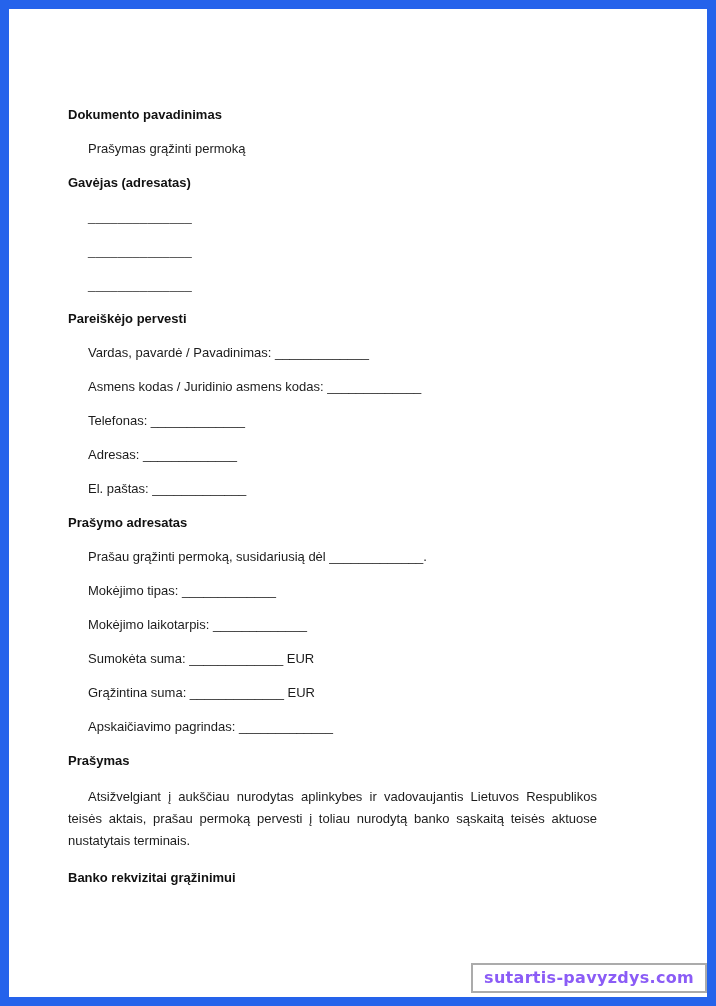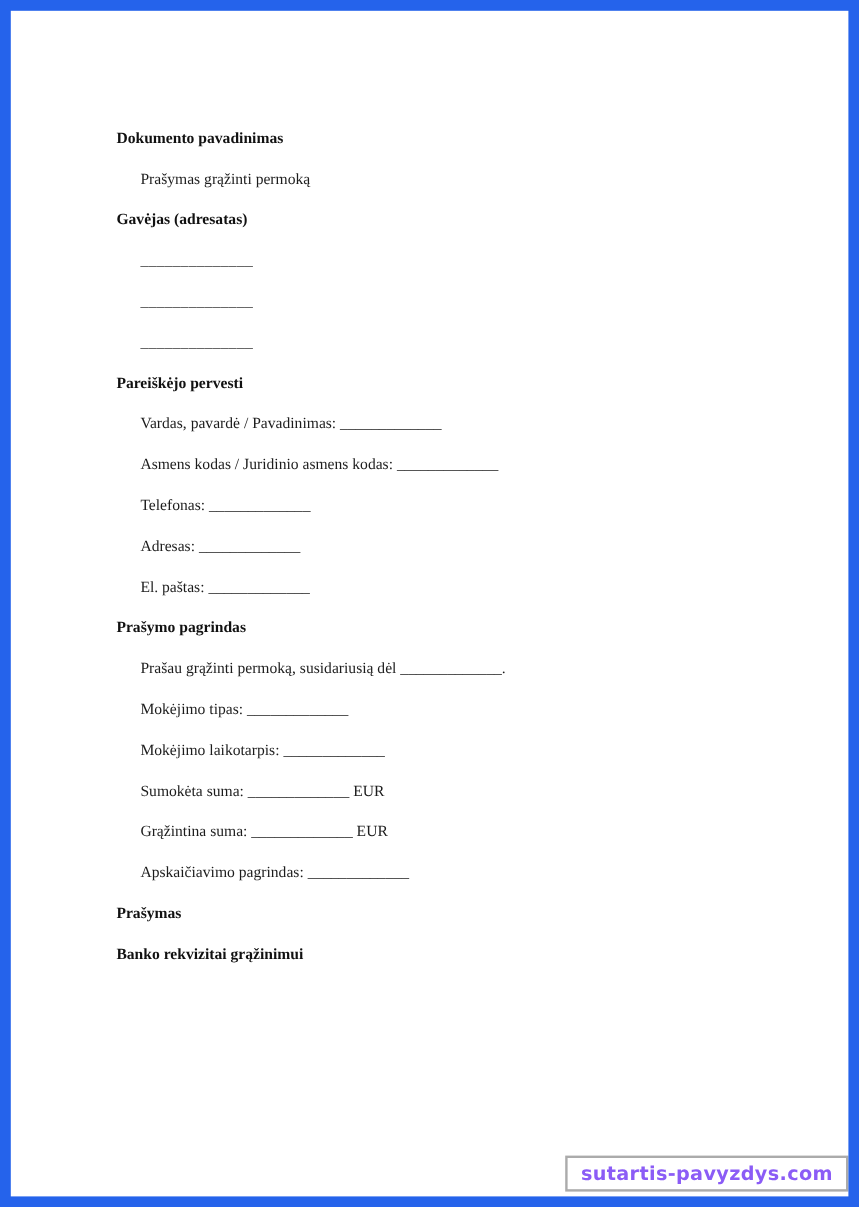--- a/index.html
+++ b/index.html
@@ -20,22 +20,22 @@
     inset: 0;
     border: 9px solid #2563eb; 
     box-sizing: border-box;
     pointer-events: none;
   }
   .page {
     position: absolute;
     inset: 9px;
     background: #ffffff;
     box-sizing: border-box;
-    padding: 97px 110px 0 88px;
-    font-family: Liberation Serif, serif;
+    padding: 97px 110px 0 59px;
+    font-family: Liberation Sans, sans-serif;
     font-size: 13px;
     color: #1c1c1c;
     overflow: hidden;
   }
   .line {
     line-height: 17px;
     margin: 0 0 17px 0;
     white-space: nowrap;
   }
   .heading {
@@ -85,30 +85,31 @@
     <div class="line indent blank-line">______________</div>
     <div class="line indent blank-line">______________</div>
 
     <div class="line heading">Pareiškėjo pervesti</div>
     <div class="line indent">Vardas, pavardė / Pavadinimas: _____________</div>
     <div class="line indent">Asmens kodas / Juridinio asmens kodas: _____________</div>
     <div class="line indent">Telefonas: _____________</div>
     <div class="line indent">Adresas: _____________</div>
     <div class="line indent">El. paštas: _____________</div>
 
-    <div class="line heading">Prašymo pagrindas</div>
+    <div class="line heading">Prašymo adresatas</div>
     <div class="line indent">Prašau grąžinti permoką, susidariusią dėl _____________.</div>
 
     <div class="line indent">Mokėjimo tipas: _____________</div>
     <div class="line indent">Mokėjimo laikotarpis: _____________</div>
     <div class="line indent">Sumokėta suma: _____________ EUR</div>
     <div class="line indent">Grąžintina suma: _____________ EUR</div>
     <div class="line indent">Apskaičiavimo pagrindas: _____________</div>
 
     <div class="line heading">Prašymas</div>
+    <p class="para">Atsižvelgiant į aukščiau nurodytas aplinkybes ir vadovaujantis Lietuvos Respublikos teisės aktais, prašau permoką pervesti į toliau nurodytą banko sąskaitą teisės aktuose nustatytais terminais.</p>
 
     <div class="line heading">Banko rekvizitai grąžinimui</div>
 
   </div>
 
   <div class="watermark">sutartis-pavyzdys.com</div>
 
   <div class="frame"></div>
 </div>
 

